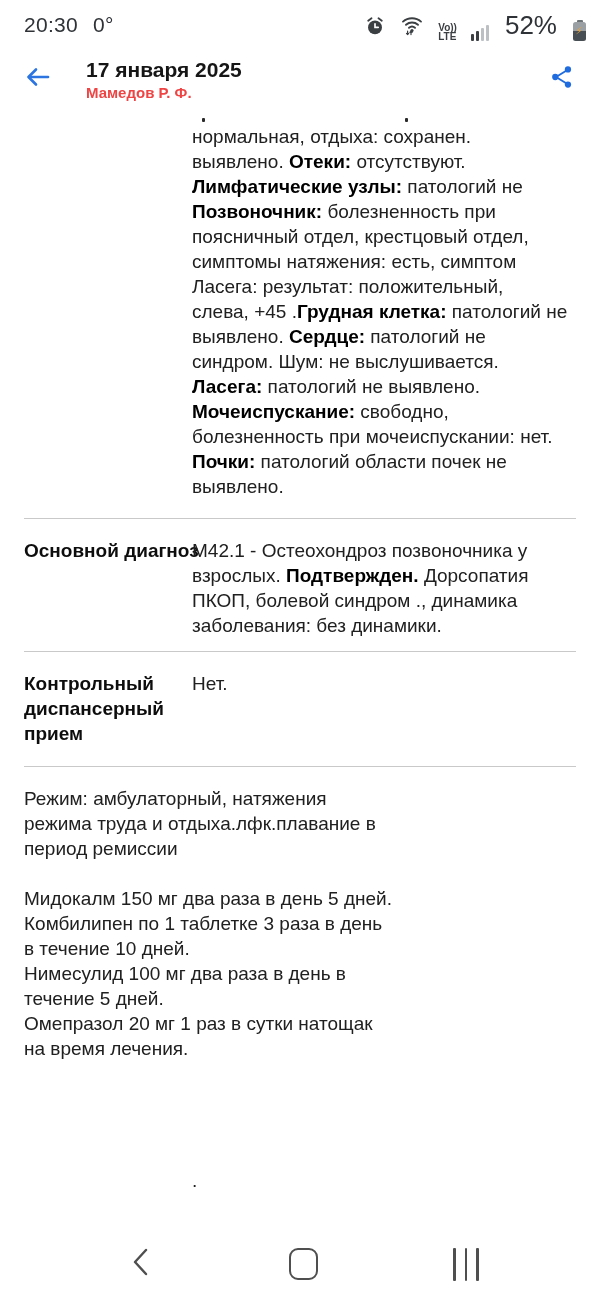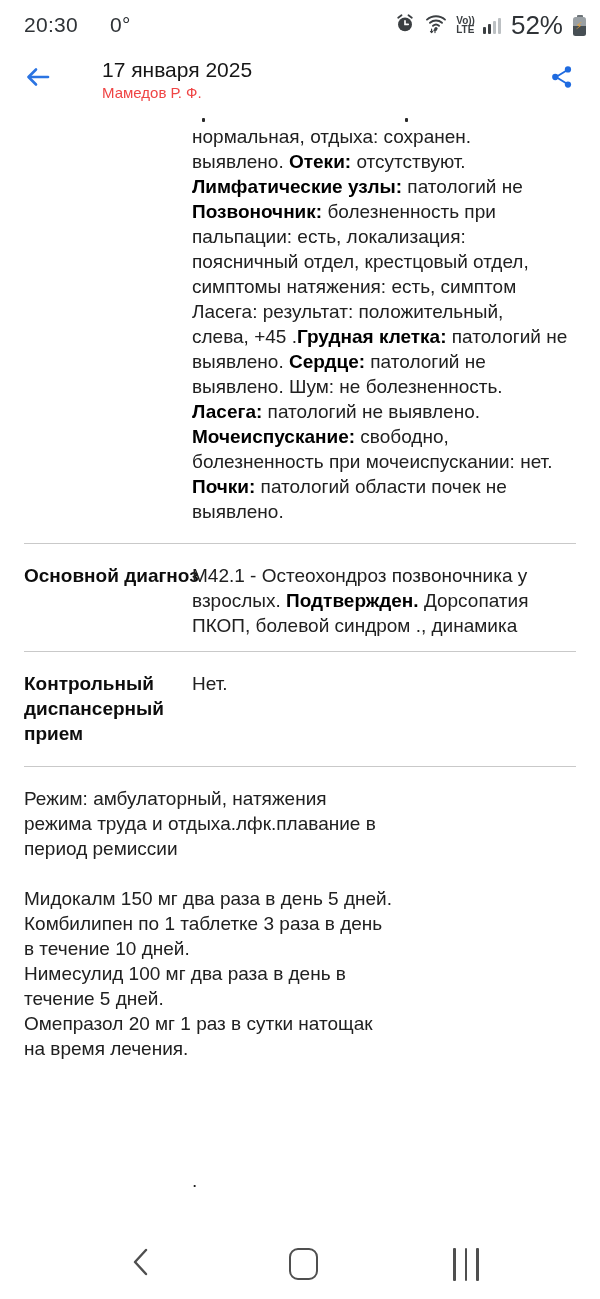--- a/index.html
+++ b/index.html
@@ -8,40 +8,40 @@
     background:#ffffff;
     font-family:"Liberation Sans","DejaVu Sans",sans-serif;
     color:#1f1f1f;
     -webkit-font-smoothing:antialiased;
   }
   
   .statusbar{
     height:48px;display:flex;align-items:center;justify-content:space-between;
     padding:2px 14px 0 24px;box-sizing:border-box;color:#2f3337;
   }
-  .sb-left{display:flex;align-items:baseline;gap:32px;font-size:21px;}
-  .sb-right{display:flex;align-items:center;gap:8px;}
+  .sb-left{display:flex;align-items:baseline;gap:15px;font-size:21px;}
+  .sb-right{display:flex;align-items:flex-end;gap:14px;}
   .sb-time,.sb-temp{letter-spacing:.3px;}
   .sb-pct{font-size:26px;margin-left:2px;}
   .volte{display:flex;flex-direction:column;line-height:9px;font-size:10px;font-weight:700;color:#3b3f42;text-align:left;}
   .sigbars{display:flex;align-items:flex-end;gap:2px;height:17px;}
   .sigbars i{display:block;width:3px;border-radius:1px;}
   .sigbars .s1{height:7px;background:#3b3f42;}
   .sigbars .s2{height:10px;background:#3b3f42;}
   .sigbars .s3{height:13px;background:#bcc0c3;}
   .sigbars .s4{height:16px;background:#bcc0c3;}
   .battery{position:relative;width:13px;height:21px;margin-left:2px;}
   .battery .cap{position:absolute;top:0;left:3.5px;width:6px;height:2px;background:#6d7478;border-radius:1px 1px 0 0;}
   .battery .bod{position:absolute;top:2px;left:0;width:13px;height:19px;border-radius:2.5px;
     background:linear-gradient(#9aa0a4 0 46%,#474f54 46% 100%);}
   .battery .bolt{position:absolute;top:6px;left:2.5px;font-size:10px;line-height:10px;color:#e8a33d;}
   
   .header{height:64px;display:flex;align-items:center;padding:2px 18px 4px 18px;box-sizing:border-box;}
   .back-btn{width:40px;height:40px;display:flex;align-items:center;justify-content:center;flex:0 0 auto;cursor:pointer;}
-  .hdr-titles{margin-left:44px;flex:1 1 auto;min-width:0;}
+  .hdr-titles{margin-left:28px;flex:1 1 auto;min-width:0;font-weight:bold;}
   .hdr-title{font-size:21px;color:#161616;line-height:25px;}
   .hdr-sub{font-size:15px;color:#ef4444;line-height:19px;margin-top:1px;}
   .share-btn{width:40px;height:40px;display:flex;align-items:center;justify-content:center;flex:0 0 auto;cursor:pointer;}
   
   .content{padding:4px 24px 0 24px;box-sizing:border-box;}
   .row{display:grid;grid-template-columns:168px 1fr;}
   .label{font-weight:700;color:#0d0d0d;font-size:19px;line-height:25px;}
   .label div{white-space:nowrap;}
   .value{font-size:19px;line-height:25px;color:#202020;}
   .line{white-space:pre;height:25px;}
@@ -144,43 +144,43 @@
       <div class="label"></div>
       <div class="value">
         <div class="clipped-line">
           <span class="dot a"></span>
           <span class="dot b"></span>
         </div>
         <div class="line"><span>нормальная, отдыха: сохранен.</span></div>
         <div class="line"><span>выявлено. </span><span class="b">Отеки:</span><span> отсутствуют.</span></div>
         <div class="line"><span class="b">Лимфатические узлы:</span><span> патологий не</span></div>
         <div class="line"><span class="b">Позвоночник:</span><span> болезненность при</span></div>
-        <div class="line"><span>пальпации: есть, локализация:</span></div>
         <div class="line"><span>поясничный отдел, крестцовый отдел,</span></div>
         <div class="line"><span>симптомы натяжения: есть, симптом</span></div>
         <div class="line"><span>Ласега: результат: положительный,</span></div>
         <div class="line"><span>слева, +45 .</span><span class="b">Грудная клетка:</span><span> патологий не</span></div>
         <div class="line"><span>выявлено. </span><span class="b">Сердце:</span><span> патологий не</span></div>
-        <div class="line"><span>выявлено. Шум: не болезненность.</span></div>
+        <div class="line"><span>синдром. Шум: не выслушивается.</span></div>
         <div class="line"><span class="b">Ласега:</span><span> патологий не выявлено.</span></div>
         <div class="line"><span class="b">Мочеиспускание:</span><span> свободно,</span></div>
         <div class="line"><span>болезненность при мочеиспускании: нет.</span></div>
         <div class="line"><span class="b">Почки:</span><span> патологий области почек не</span></div>
         <div class="line"><span>выявлено.</span></div>
       </div>
     </div>
     <div class="divider d1"></div>
     <div class="row">
       <div class="label">
         <div>Основной диагноз</div>
       </div>
       <div class="value">
         <div class="line"><span>М42.1 - Остеохондроз позвоночника у</span></div>
         <div class="line"><span>взрослых. </span><span class="b">Подтвержден.</span><span> Дорсопатия</span></div>
         <div class="line"><span>ПКОП, болевой синдром ., динамика</span></div>
+        <div class="line"><span>заболевания: без динамики.</span></div>
       </div>
     </div>
     <div class="divider d2"></div>
     <div class="row">
       <div class="label">
         <div>Контрольный</div>
         <div>диспансерный</div>
         <div>прием</div>
       </div>
       <div class="value">

